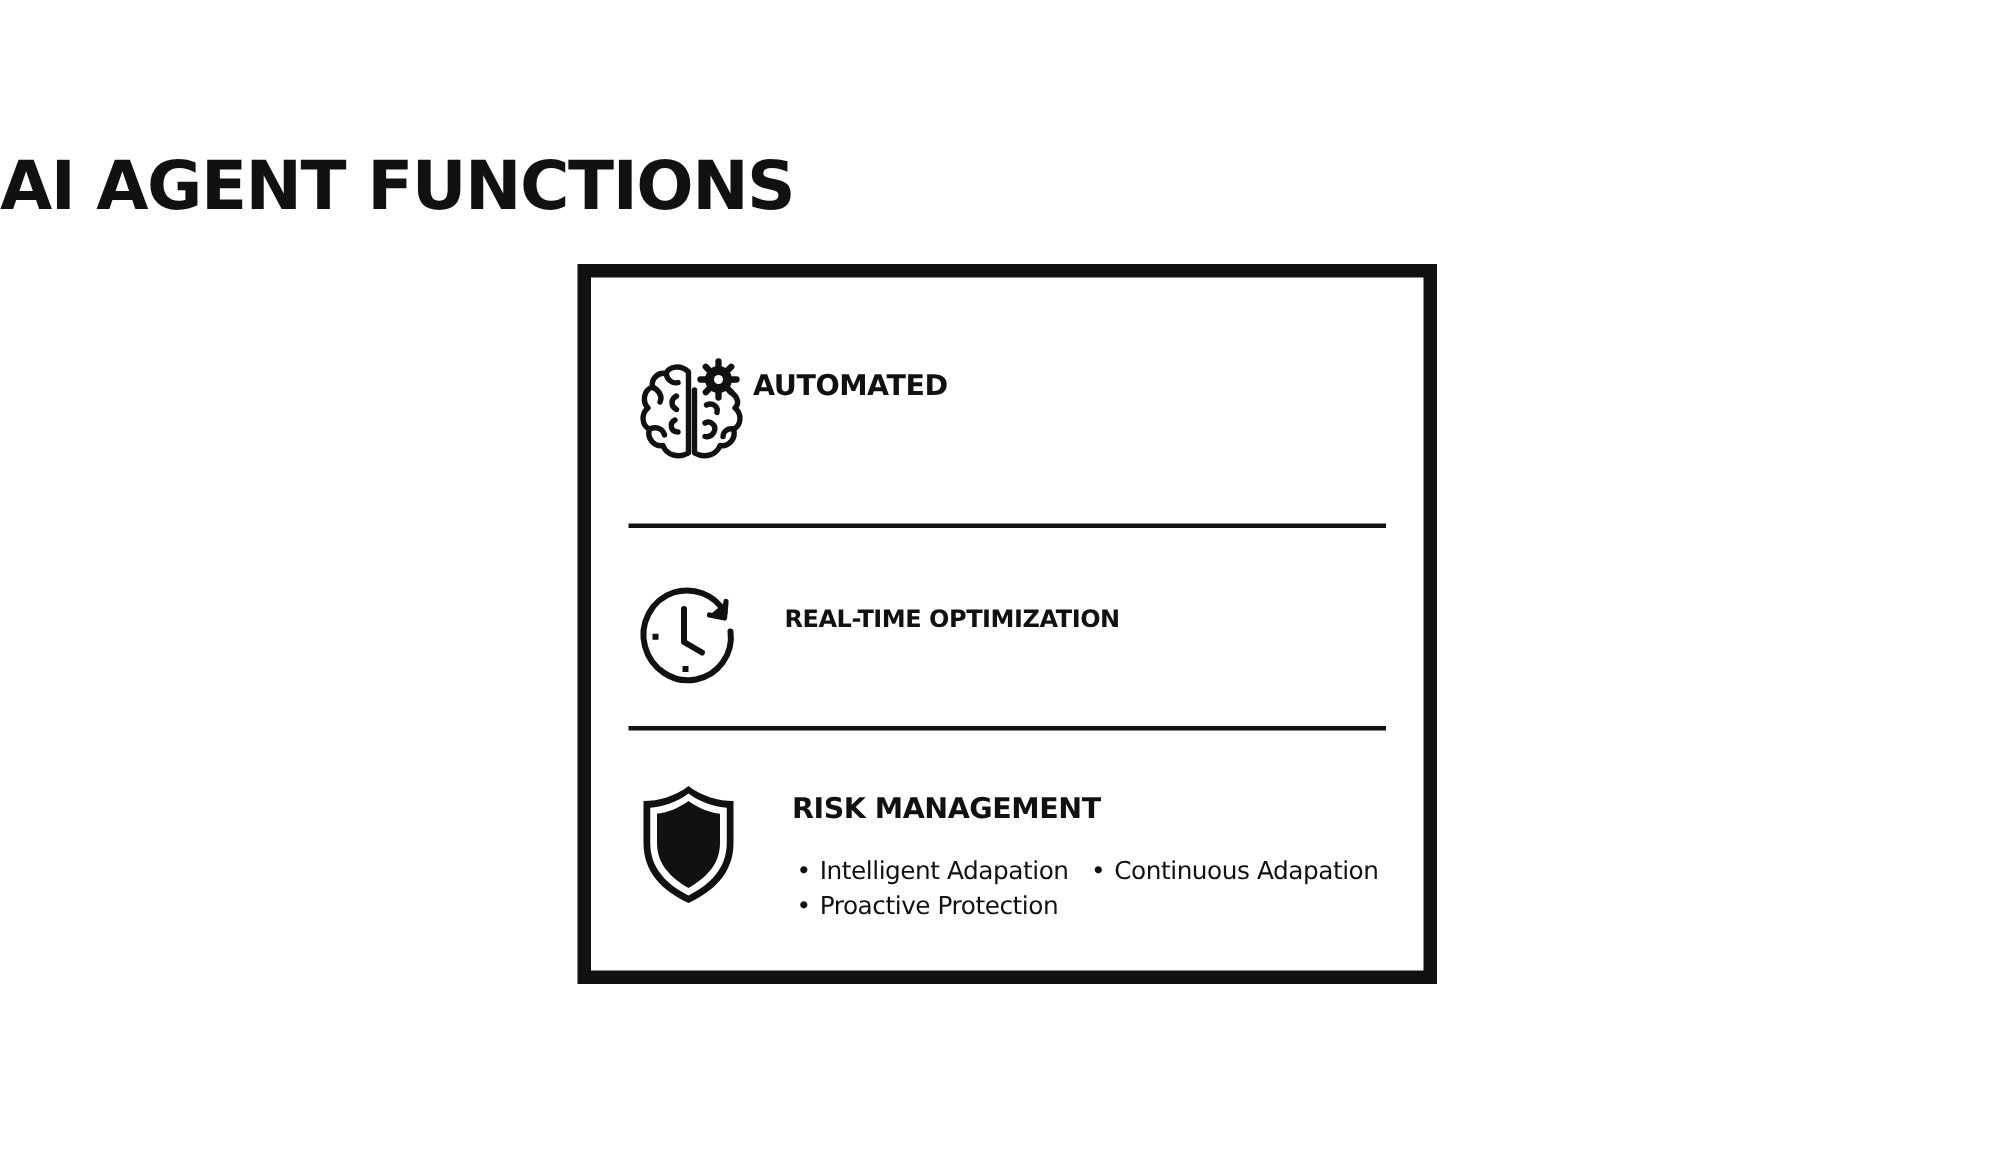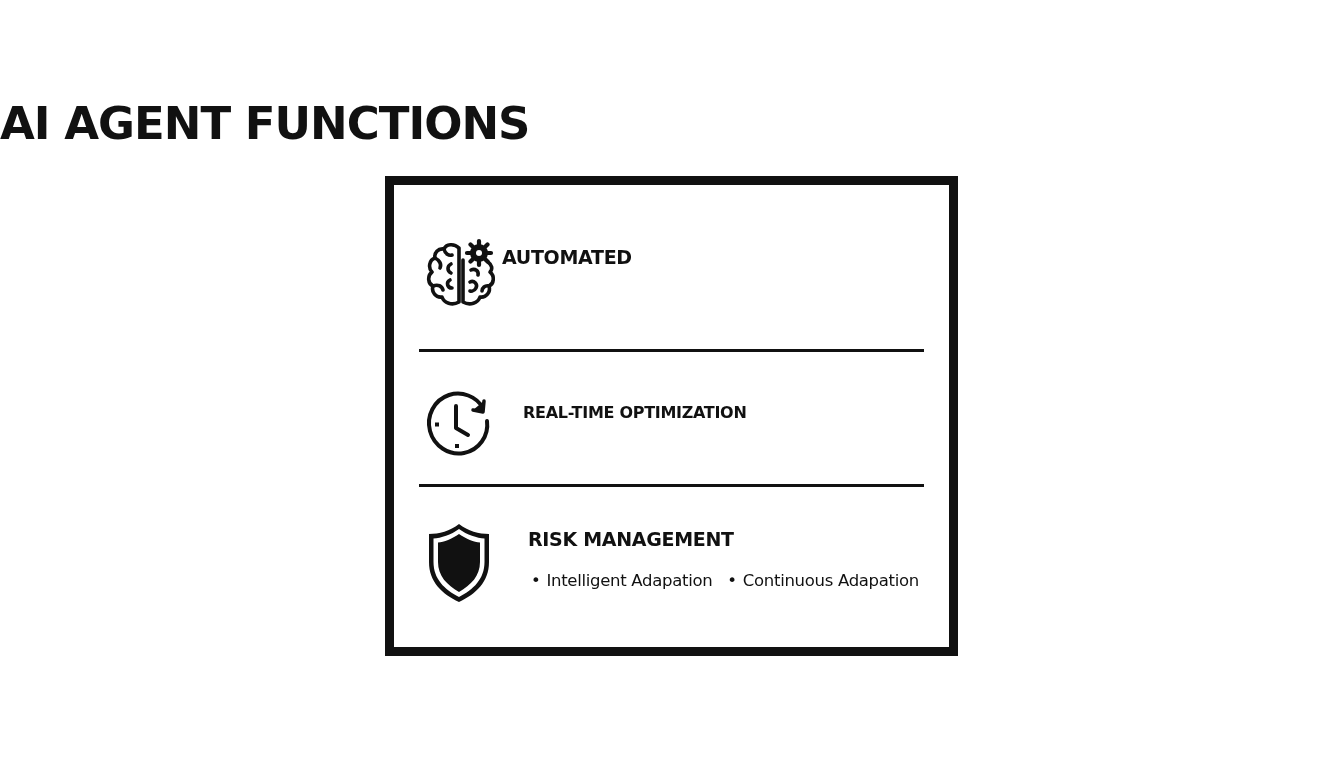--- a/index.html
+++ b/index.html
@@ -159,13 +159,18 @@
 
 <div class="bullets">
   <div class="bullet-row">
     <span class="bullet-item">
       <span class="bullet-dot">•</span><span>Intelligent Adapation</span>
     </span>
     <span class="bullet-item">
       <span class="bullet-dot">•</span><span>Continuous Adapation</span>
     </span>
   </div>
+  <div class="bullet-row">
+    <span class="bullet-item">
+      <span class="bullet-dot">•</span><span>Proactive Protection</span>
+    </span>
+  </div>
 </div>
 
 </body></html>

